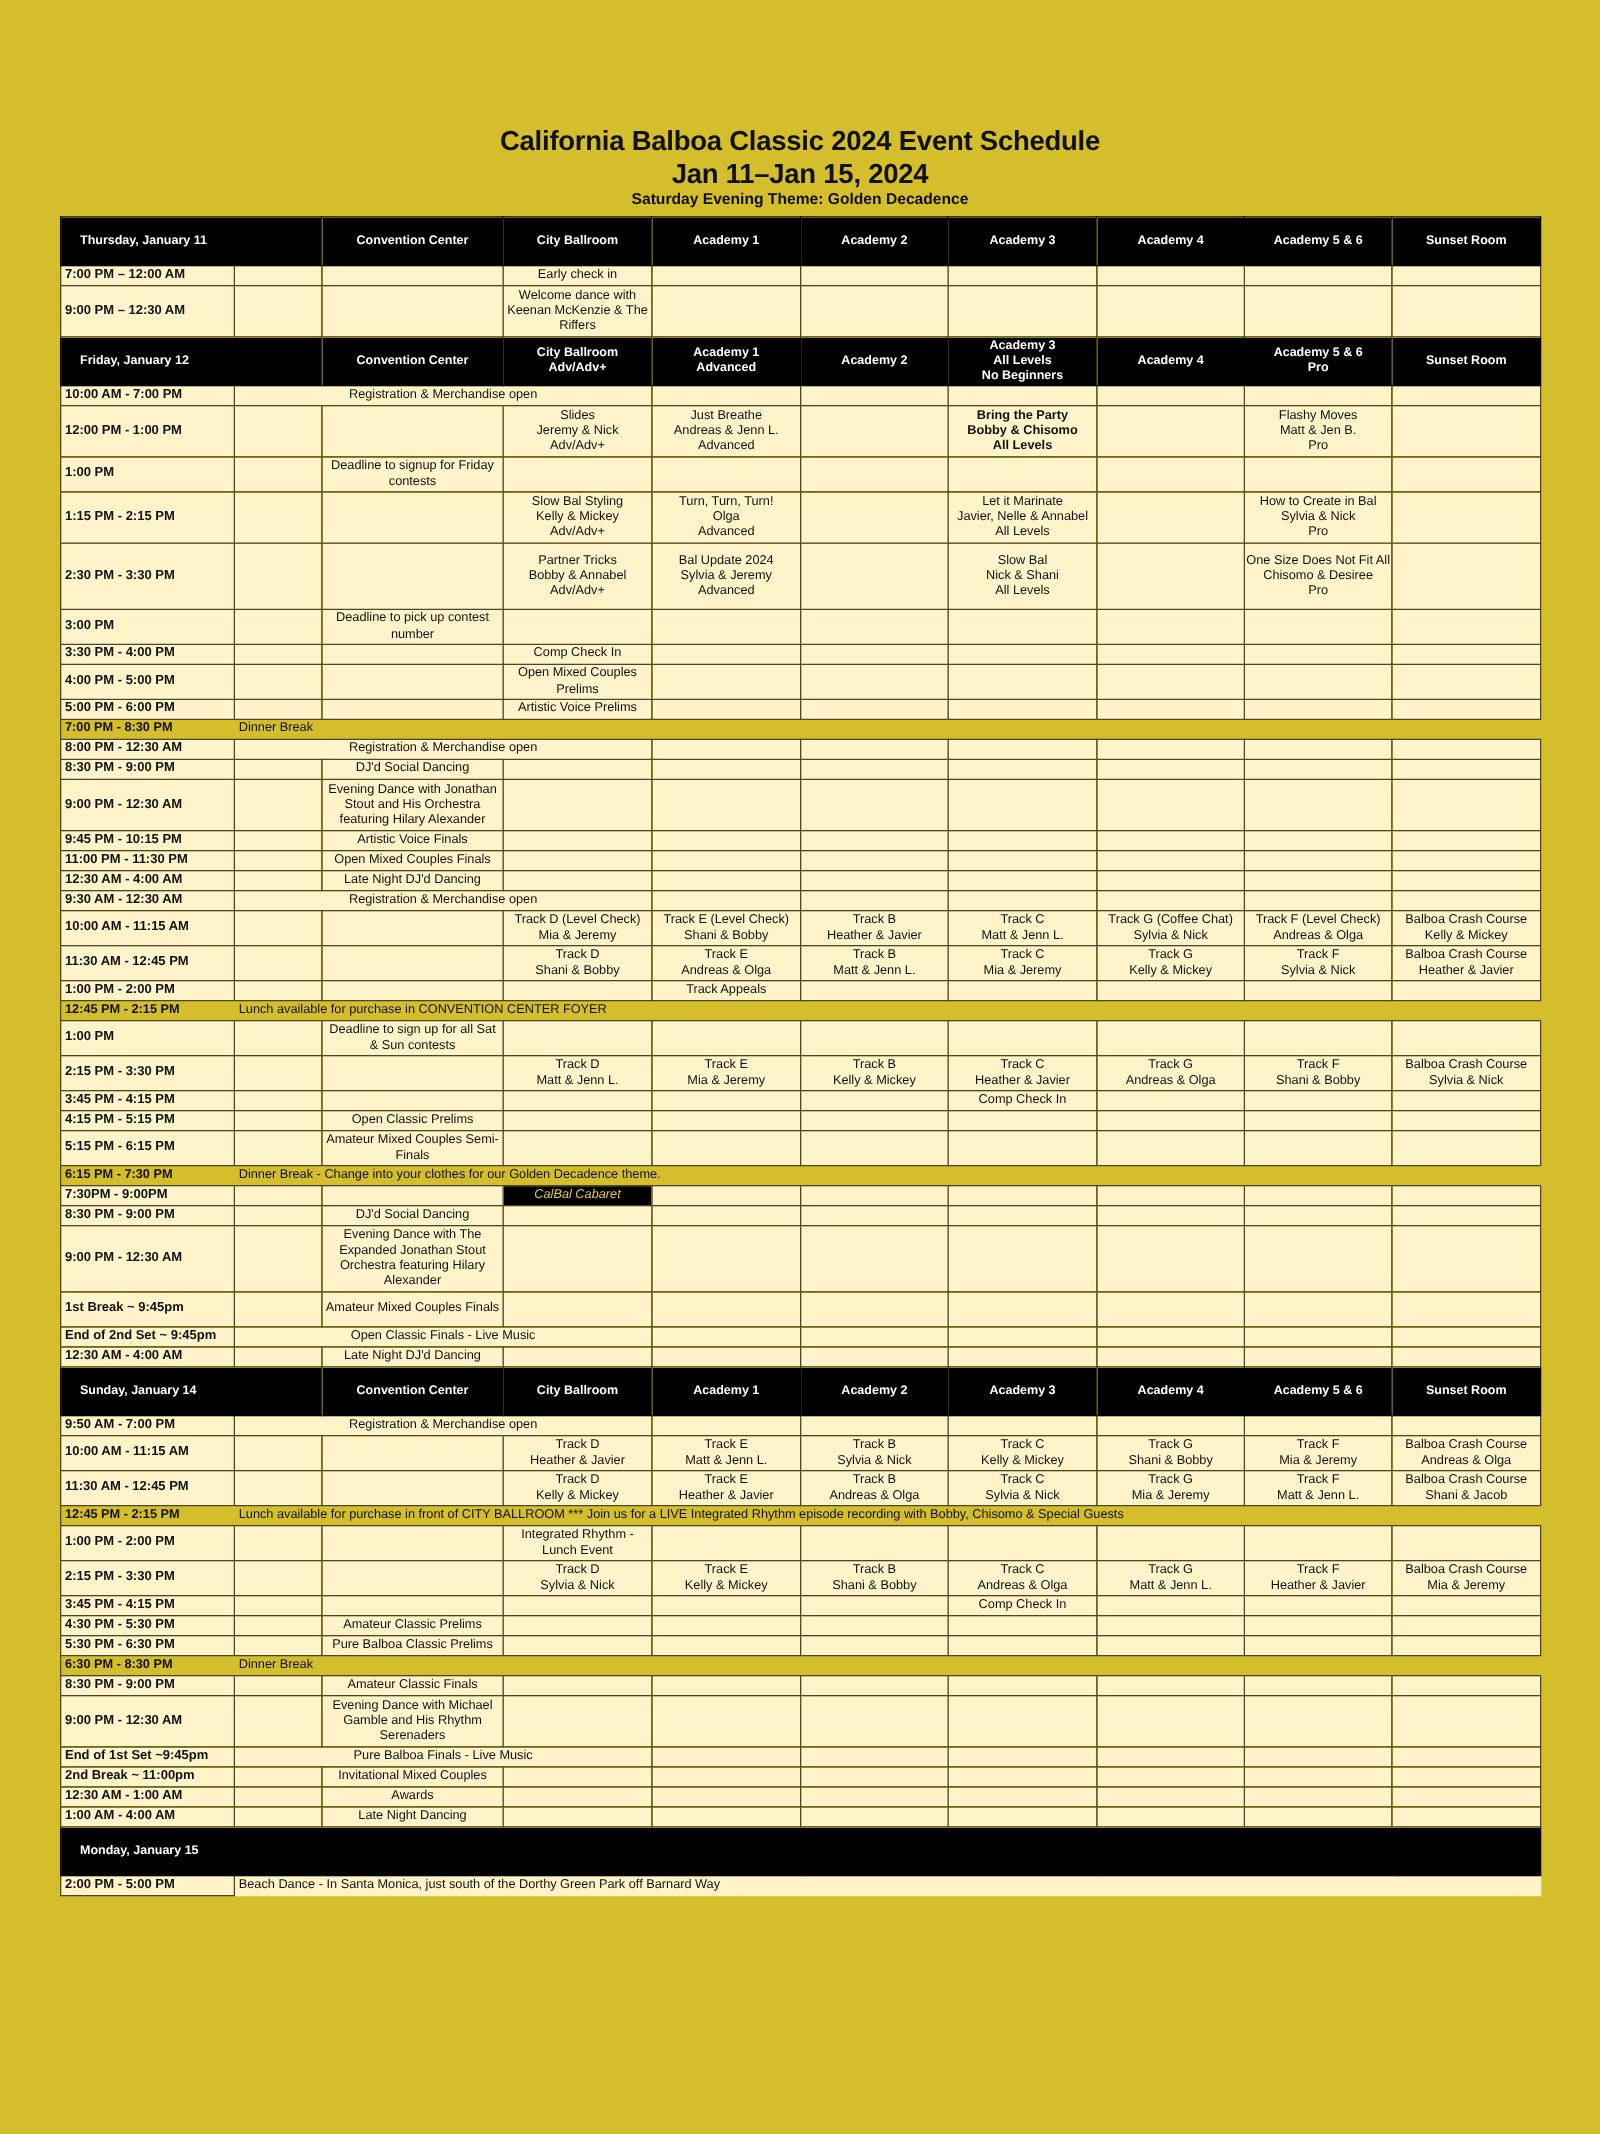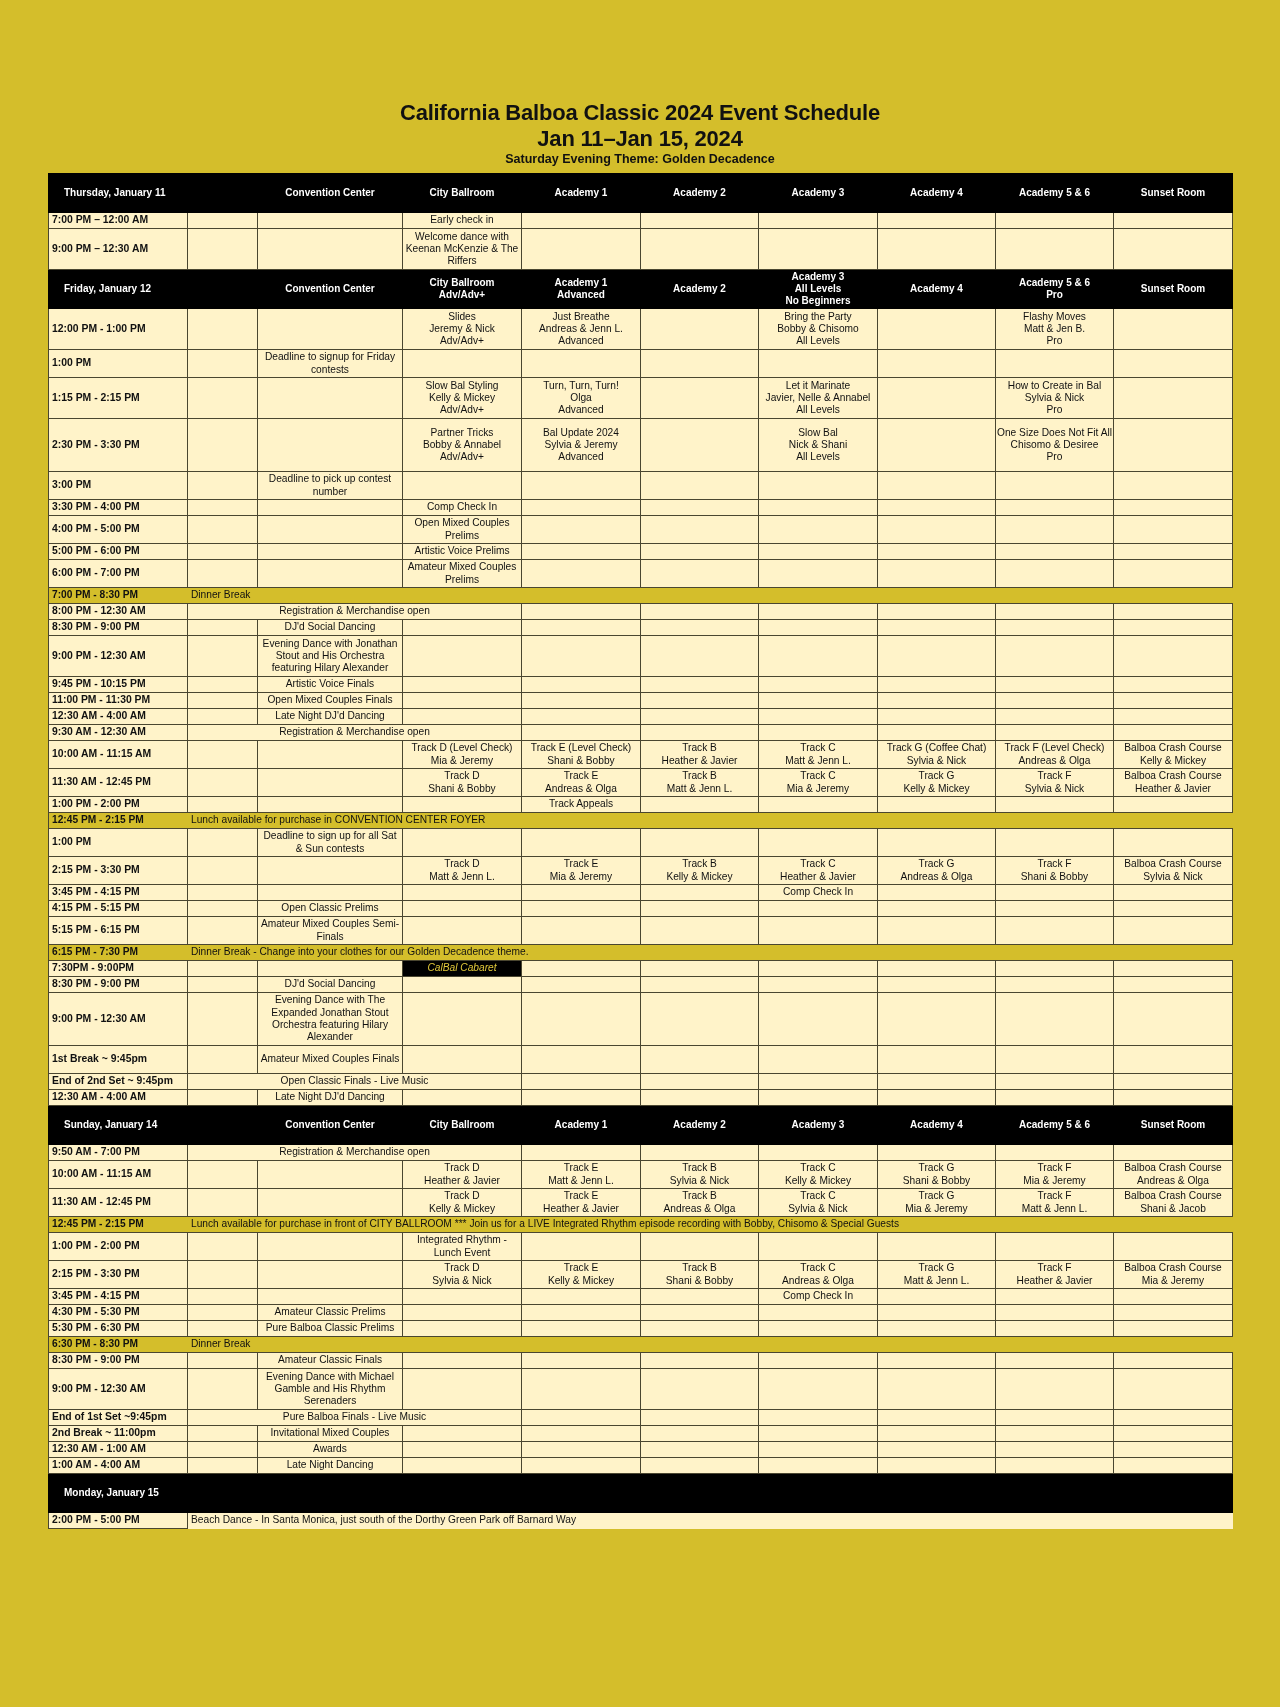--- a/index.html
+++ b/index.html
@@ -93,32 +93,42 @@
 Advanced</td>
         <td style="white-space: pre-line;">Academy 2</td>
         <td style="white-space: pre-line;">Academy 3
 All Levels
 No Beginners</td>
         <td style="white-space: pre-line;">Academy 4</td>
         <td style="white-space: pre-line;">Academy 5 &amp; 6
 Pro</td>
         <td style="white-space: pre-line;">Sunset Room</td>
       </tr>
+      <tr class="row h1">
+        <td class="time">10:00 AM - 7:00 PM</td>
+        <td colspan="3">Registration &amp; Merchandise open</td>
+        <td style="white-space: pre-line;"></td>
+        <td style="white-space: pre-line;"></td>
+        <td style="white-space: pre-line;"></td>
+        <td style="white-space: pre-line;"></td>
+        <td style="white-space: pre-line;"></td>
+        <td style="white-space: pre-line;"></td>
+      </tr>
       <tr class="row h3">
         <td class="time">12:00 PM - 1:00 PM</td>
         <td style="white-space: pre-line;"></td>
         <td style="white-space: pre-line;"></td>
         <td style="white-space: pre-line;">Slides
 Jeremy &amp; Nick
 Adv/Adv+</td>
         <td style="white-space: pre-line;">Just Breathe
 Andreas &amp; Jenn L.
 Advanced</td>
         <td style="white-space: pre-line;"></td>
-        <td style="white-space: pre-line;">Bring the Party
+        <td style="white-space: pre-line; font-weight: bold;">Bring the Party
 Bobby &amp; Chisomo
 All Levels</td>
         <td style="white-space: pre-line;"></td>
         <td style="white-space: pre-line;">Flashy Moves
 Matt &amp; Jen B.
 Pro</td>
         <td style="white-space: pre-line;"></td>
       </tr>
       <tr class="row h2">
         <td class="time">1:00 PM</td>
@@ -206,32 +216,20 @@
         <td style="white-space: pre-line;"></td>
         <td style="white-space: pre-line;"></td>
         <td style="white-space: pre-line;"></td>
         <td style="white-space: pre-line;"></td>
       </tr>
       <tr class="row h1">
         <td class="time">5:00 PM - 6:00 PM</td>
         <td style="white-space: pre-line;"></td>
         <td style="white-space: pre-line;"></td>
         <td style="white-space: pre-line;">Artistic Voice Prelims</td>
-        <td style="white-space: pre-line;"></td>
-        <td style="white-space: pre-line;"></td>
-        <td style="white-space: pre-line;"></td>
-        <td style="white-space: pre-line;"></td>
-        <td style="white-space: pre-line;"></td>
-        <td style="white-space: pre-line;"></td>
-      </tr>
-      <tr class="row h2">
-        <td class="time">6:00 PM - 7:00 PM</td>
-        <td style="white-space: pre-line;"></td>
-        <td style="white-space: pre-line;"></td>
-        <td style="white-space: pre-line;">Amateur Mixed Couples Prelims</td>
         <td style="white-space: pre-line;"></td>
         <td style="white-space: pre-line;"></td>
         <td style="white-space: pre-line;"></td>
         <td style="white-space: pre-line;"></td>
         <td style="white-space: pre-line;"></td>
         <td style="white-space: pre-line;"></td>
       </tr>
       <tr class="band h1">
         <td class="time">7:00 PM - 8:30 PM</td>
         <td class="band-text" colspan="9">Dinner Break</td>

